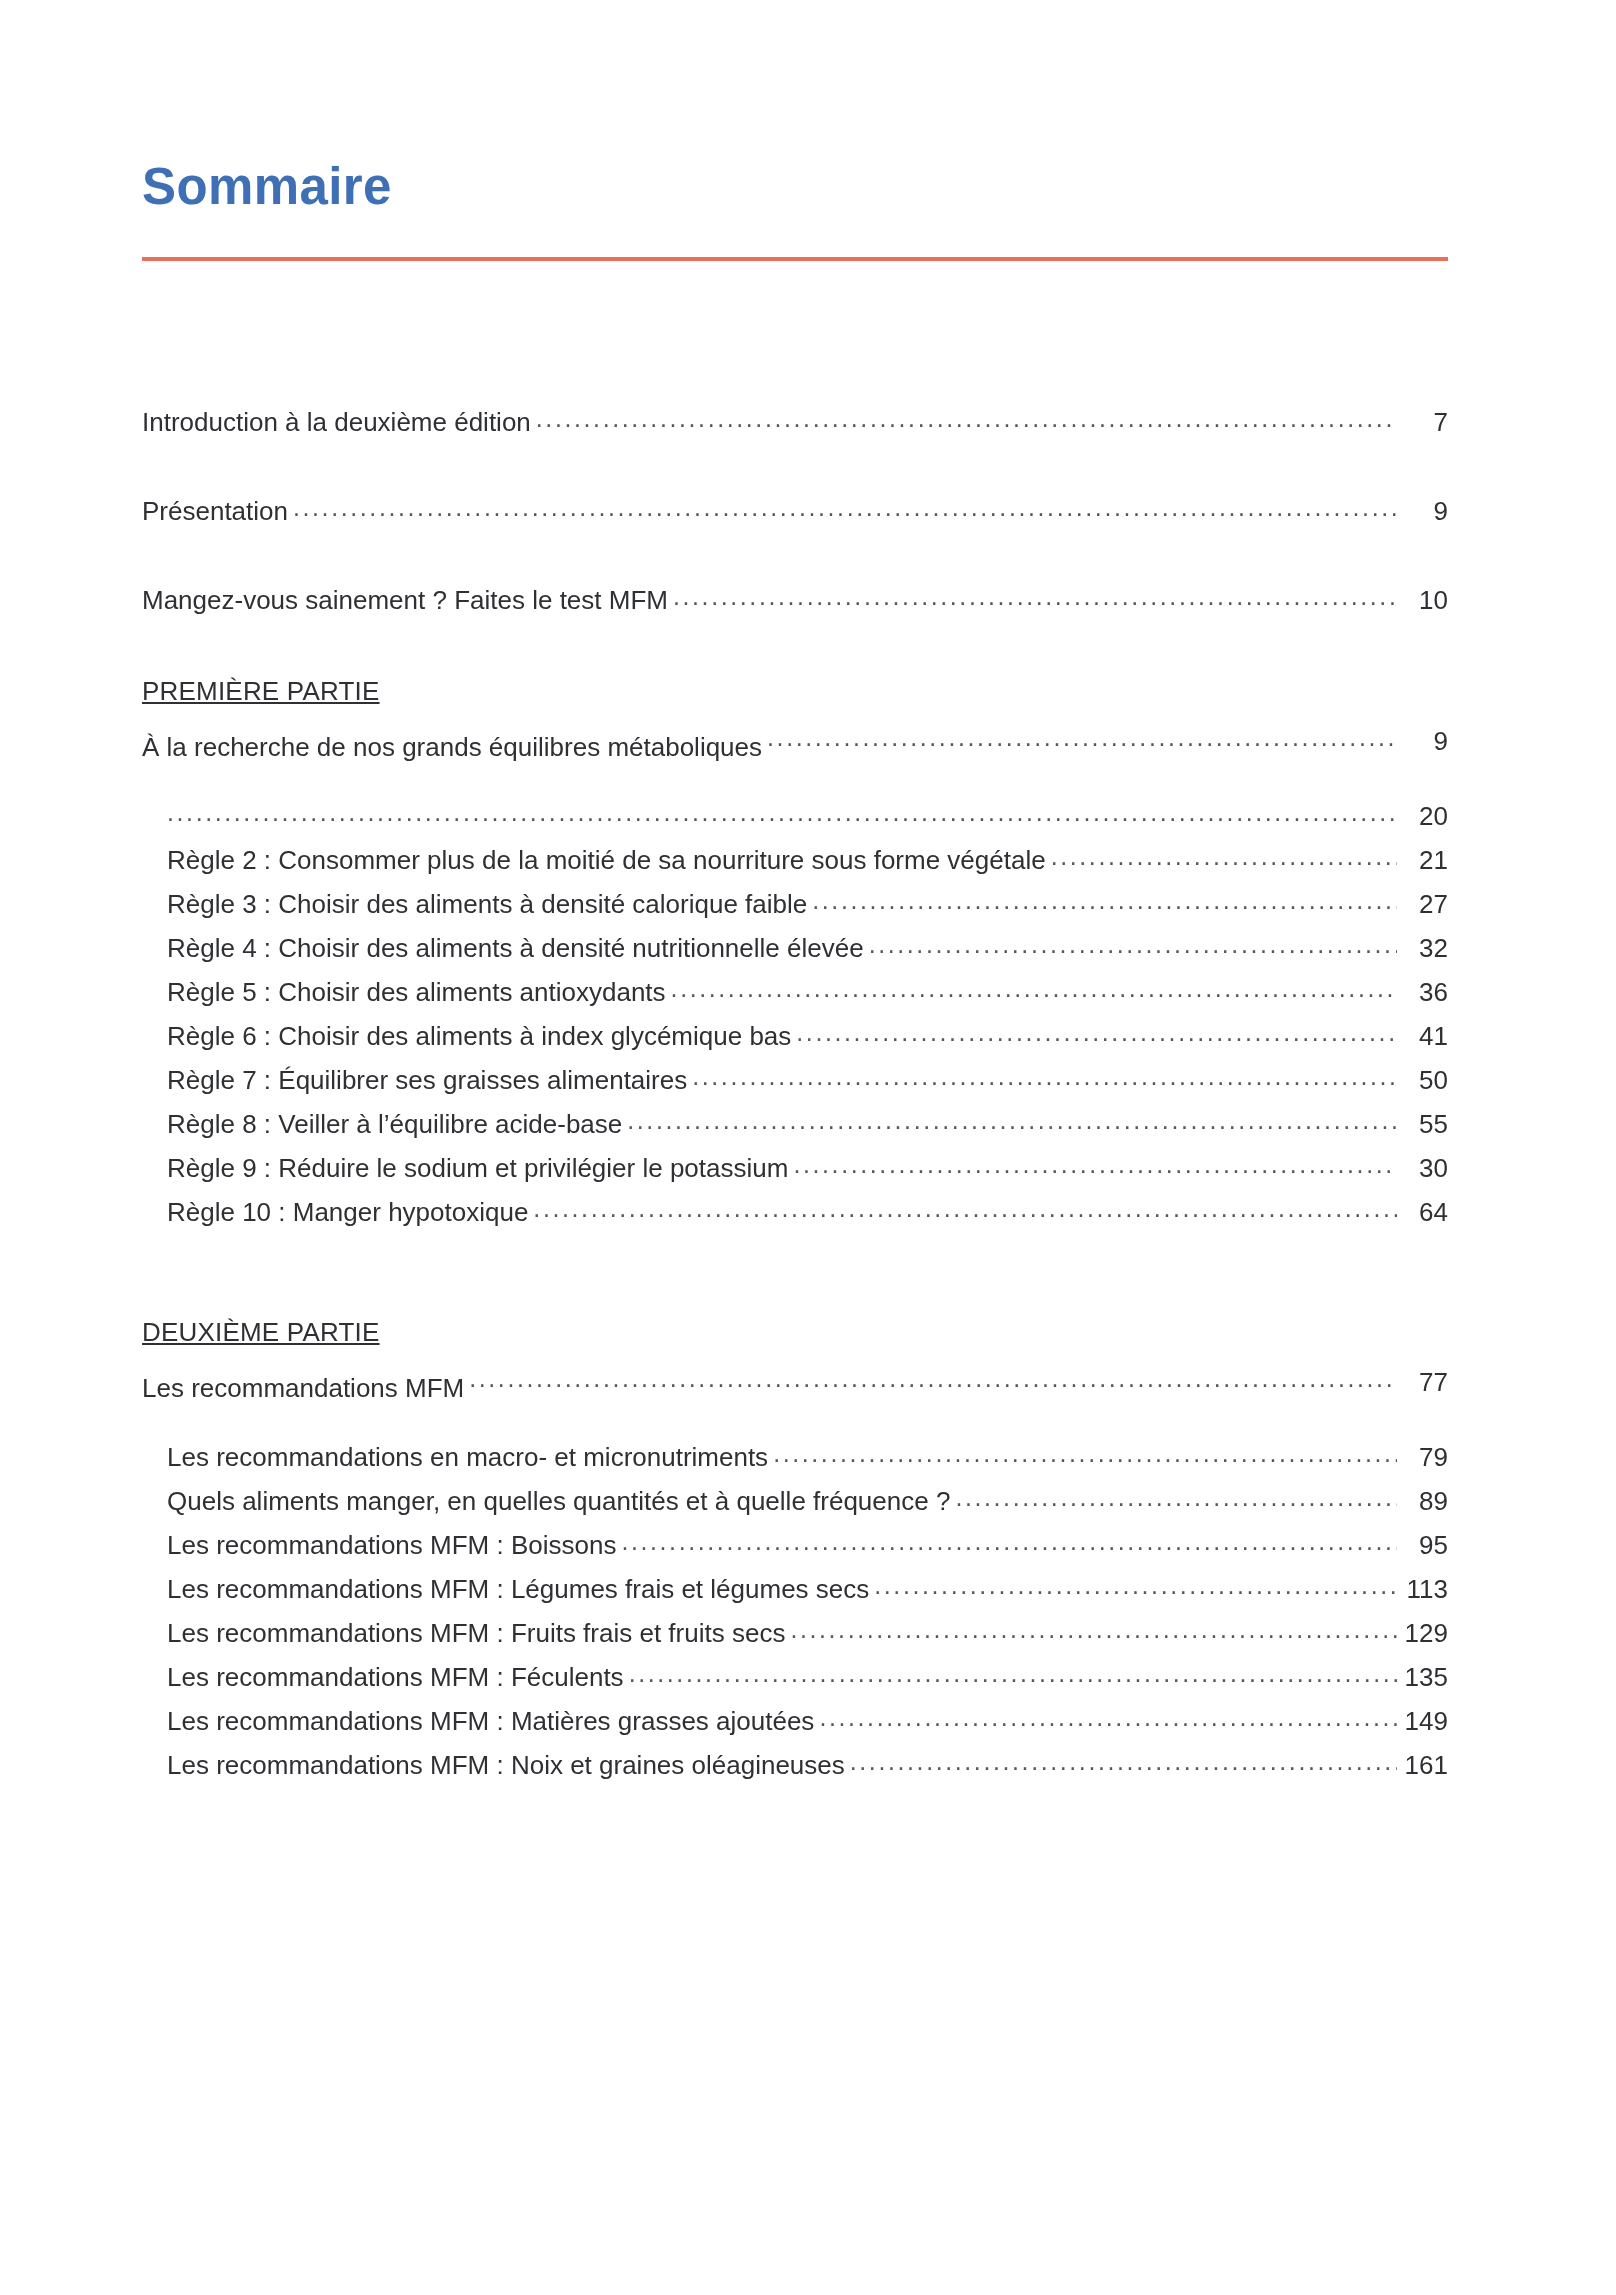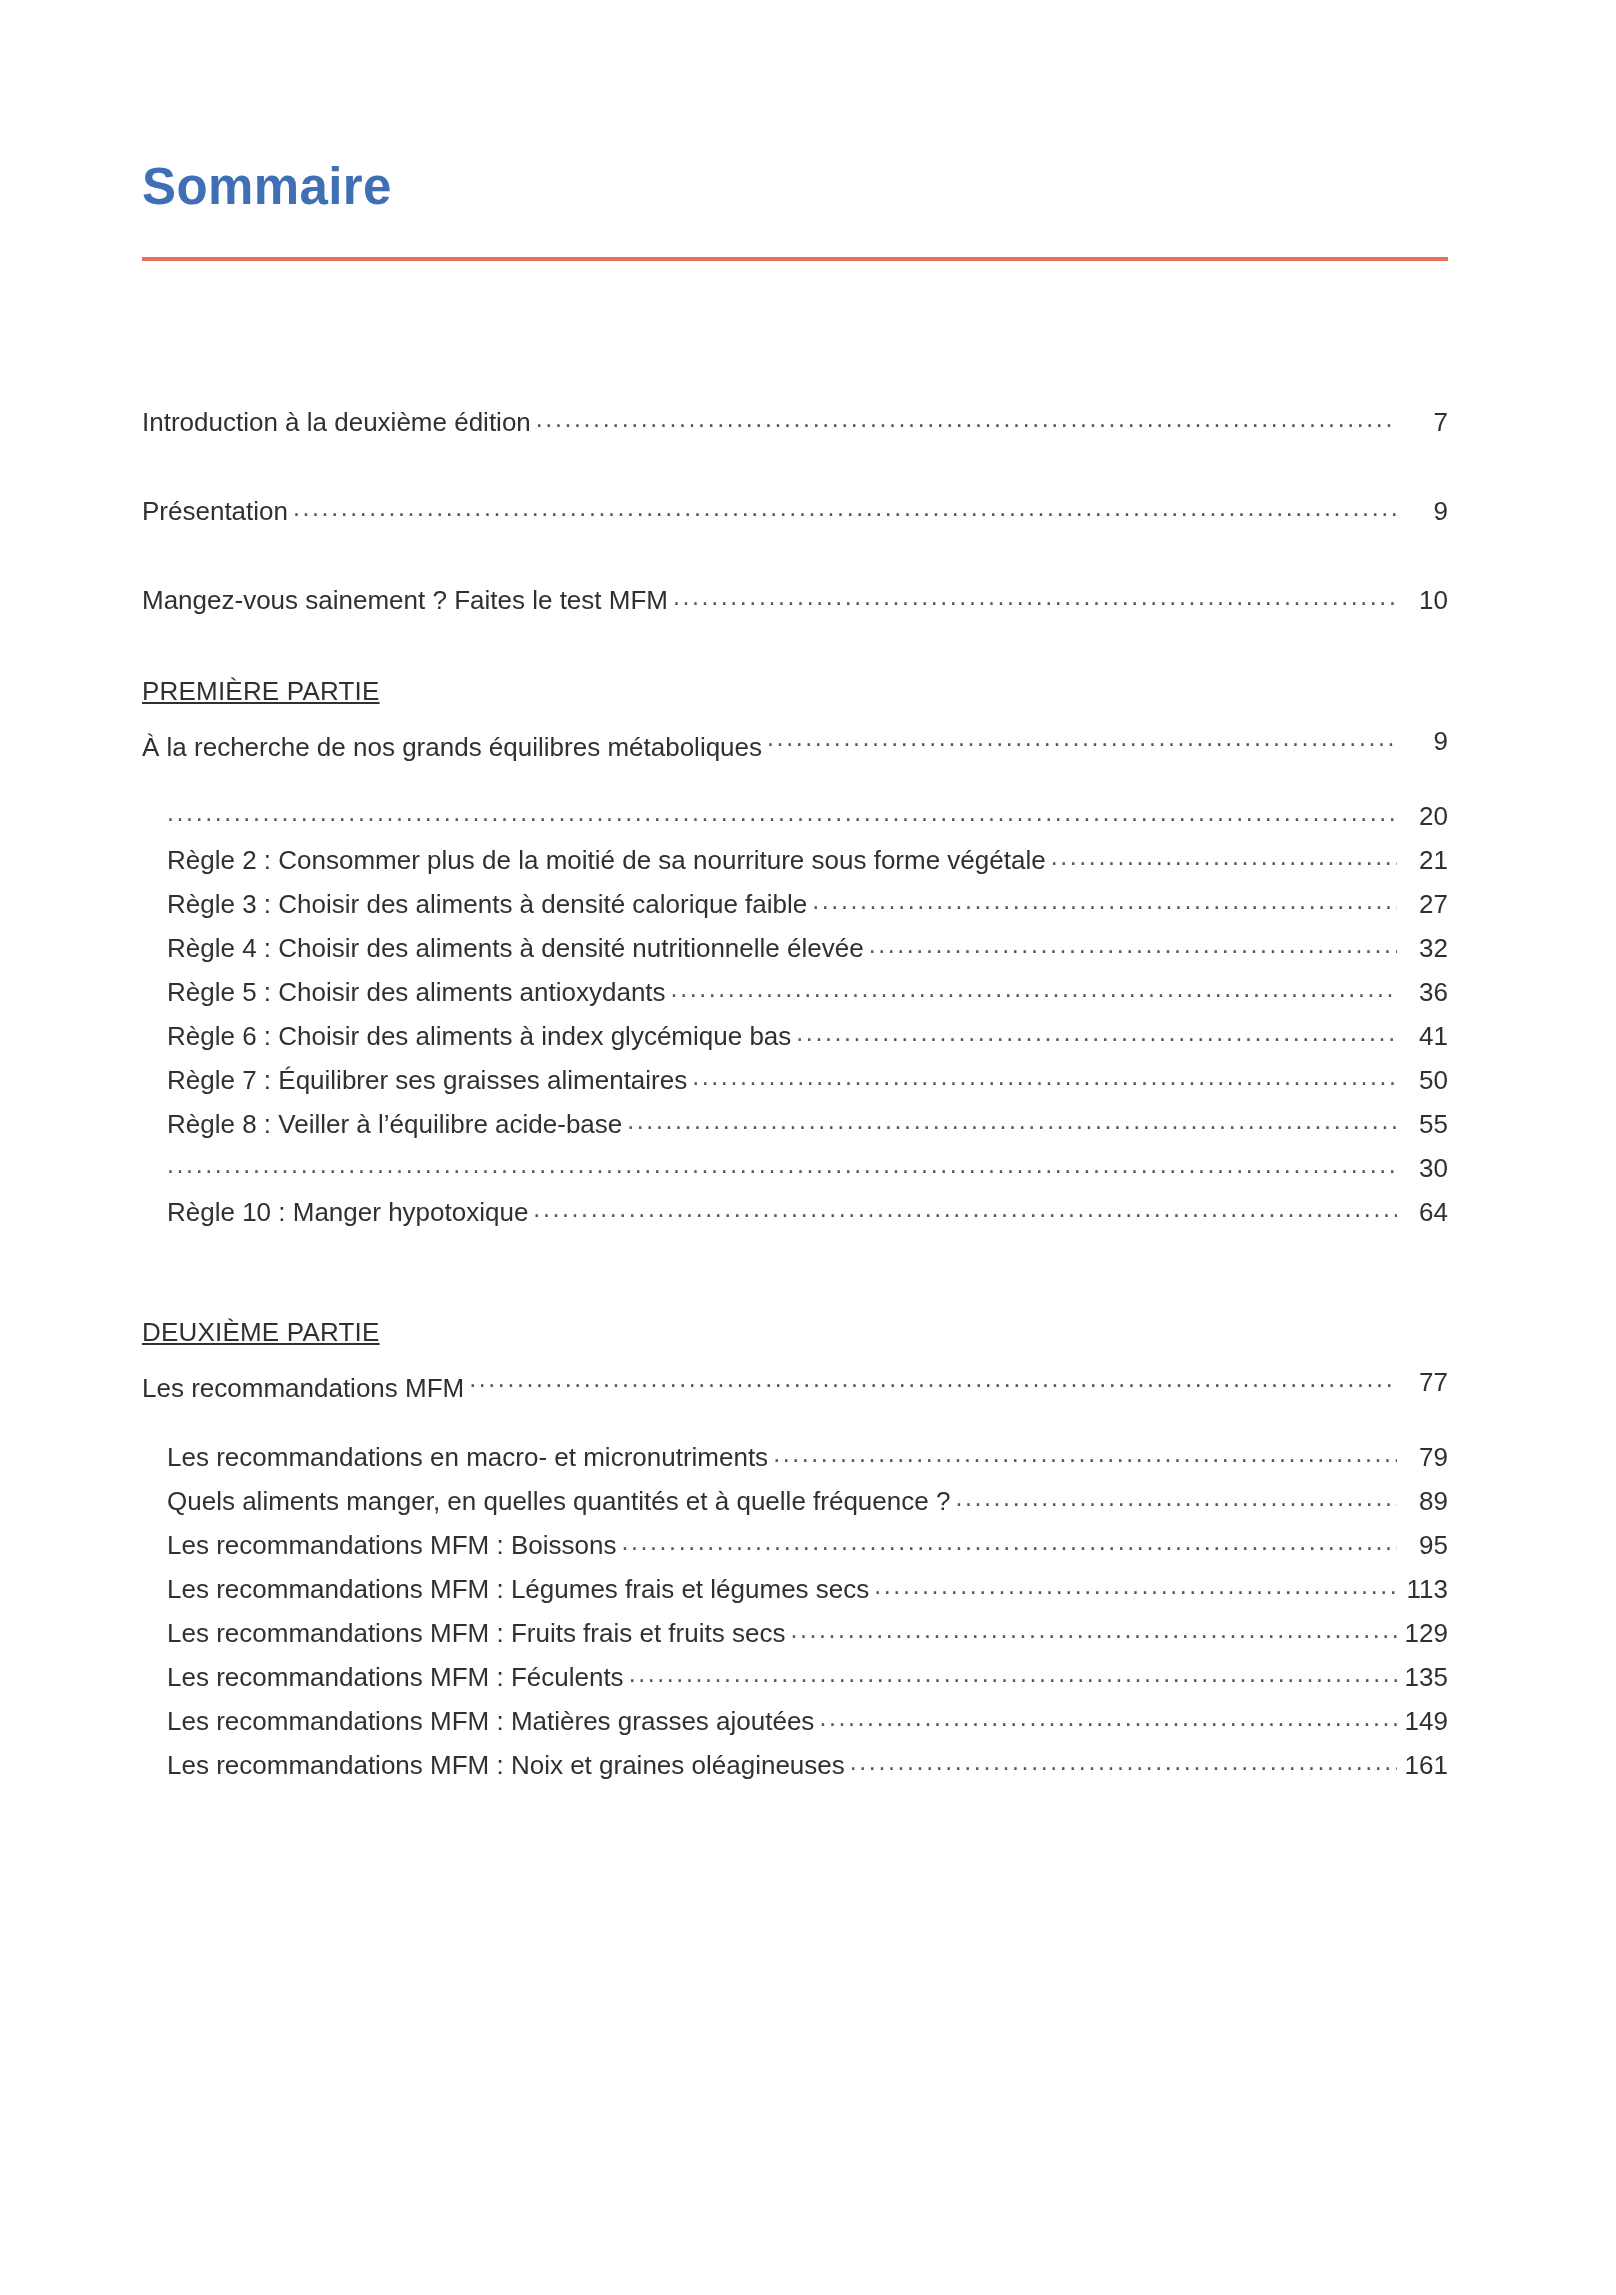--- a/index.html
+++ b/index.html
@@ -179,20 +179,21 @@
           <span class="label">Règle 7 : Équilibrer ses graisses alimentaires</span>
           <span class="dots"></span>
           <span class="page-num">50</span>
         </div>
         <div class="entry">
           <span class="label">Règle 8 : Veiller à l’équilibre acide-base</span>
           <span class="dots"></span>
           <span class="page-num">55</span>
         </div>
         <div class="entry">
+          <span class="label">Règle 9 : Réduire le sodium et privilégier le potassium</span>
           <span class="dots"></span>
           <span class="page-num">30</span>
         </div>
         <div class="entry">
           <span class="label">Règle 10 : Manger hypotoxique</span>
           <span class="dots"></span>
           <span class="page-num">64</span>
         </div>
       </div>
     </div>

